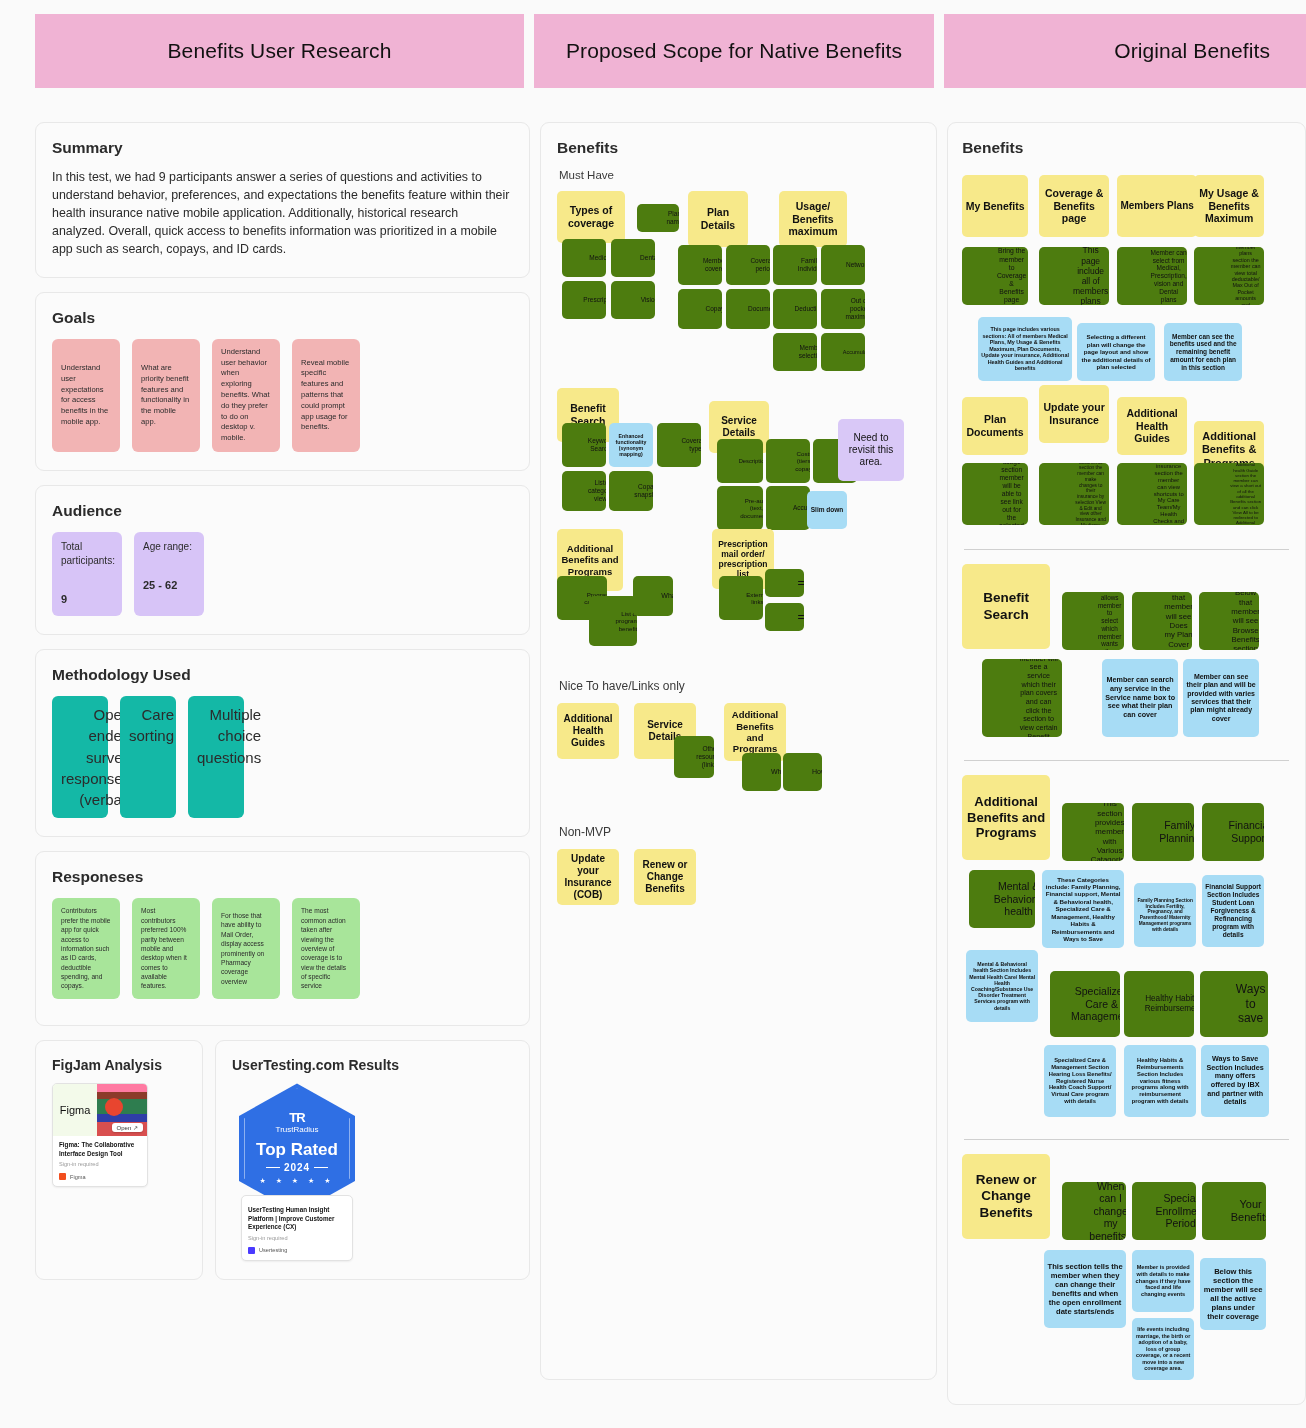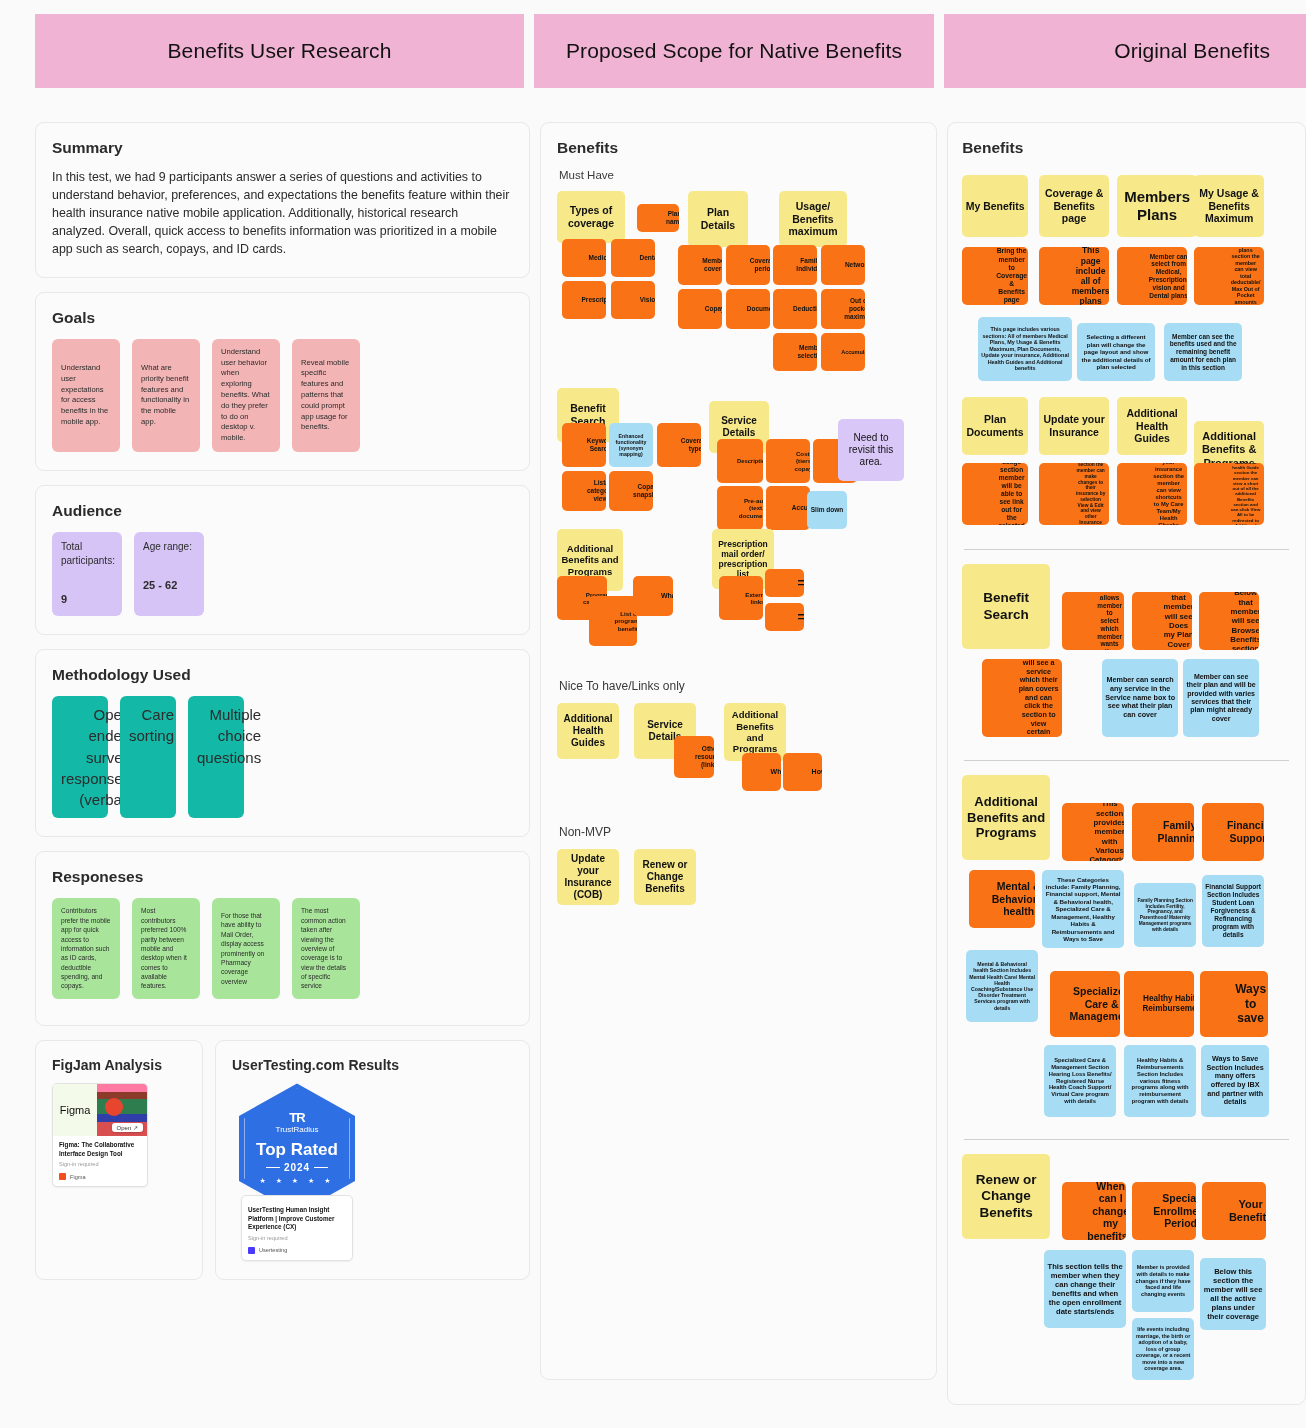--- a/index.html
+++ b/index.html
@@ -128,21 +128,21 @@
     position: absolute;
     border-radius: 5px;
     display: flex; align-items: center; justify-content: center;
     text-align: center;
     padding: 3px;
     line-height: 1.2;
     color: #111;
     overflow: hidden;
   }
   .y { background: #f7e98a; font-weight: 700; }
-  .g { background: #f97316; font-weight: 700; padding-left: 36px; }
+  .g { background: #4d7c0f; font-weight: 400; padding-left: 36px; }
   .b { background: #a7dcf5; font-weight: 700; }
   .p { background: #d9c8f7; }
 
   hr.div { border: none; border-top: 1px solid #d0d0d0; margin: 14px 2px; }
 
   .col3 .card { padding: 16px 14px 18px 14px; }
 </style>
 </head>
 <body>
 
@@ -326,31 +326,31 @@
         </div>
     </div>
   </div>
 
   <div class="col3">
     <div class="card" style="min-height:1258px;">
       <h2>Benefits</h2>
       <div class="board" id="board-g1" style="height:360px;margin-top:18px;">
           <div class="sticky y" style="left: 0px; top: 0px; width: 66px; height: 62px; font-size: 10.5px;">My Benefits</div>
           <div class="sticky y" style="left: 77px; top: 0px; width: 70px; height: 62px; font-size: 10.5px;">Coverage &amp; Benefits page</div>
-          <div class="sticky y" style="left: 155px; top: 0px; width: 80px; height: 62px; font-size: 15px; text-align: center;">Members Plans</div>
+          <div class="sticky y" style="left: 155px; top: 0px; width: 80px; height: 62px; font-size: 10px; text-align: center;">Members Plans</div>
           <div class="sticky y" style="left: 232px; top: 0px; width: 70px; height: 62px; font-size: 10.5px;">My Usage &amp; Benefits Maximum</div>
           <div class="sticky g" style="left: 0px; top: 72px; width: 66px; height: 58px; font-size: 6.8px;">Bring the member to Coverage &amp; Benefits page</div>
           <div class="sticky g" style="left: 77px; top: 72px; width: 70px; height: 58px; font-size: 8.5px;">This page include all of members plans</div>
           <div class="sticky g" style="left: 155px; top: 72px; width: 70px; height: 58px; font-size: 6.5px;">Member can select from Medical, Prescription, vision and Dental plans</div>
           <div class="sticky g" style="left: 232px; top: 72px; width: 70px; height: 58px; font-size: 5.4px;">Below member plans section the member can view total deductable/ Max Out of Pocket amounts and remaining</div>
           <div class="sticky b" style="left: 16px; top: 142px; width: 94px; height: 64px; font-size: 5.4px;">This page includes various sections: All of members Medical Plans, My Usage &amp; Benefits Maximum, Plan Documents, Update your insurance, Additional Health Guides and Additional benefits</div>
           <div class="sticky b" style="left: 115px; top: 148px; width: 78px; height: 58px; font-size: 6.2px;">Selecting a different plan will change the page layout and show the additional details of plan selected</div>
           <div class="sticky b" style="left: 202px; top: 148px; width: 78px; height: 58px; font-size: 6.5px;">Member can see the benefits used and the remaining benefit amount for each plan in this section</div>
           <div class="sticky y" style="left: 0px; top: 222px; width: 66px; height: 58px; font-size: 10.5px;">Plan Documents</div>
-          <div class="sticky y" style="left: 77px; top: 222px; width: 70px; height: 58px; font-size: 10.5px;">Update your Insurance</div>
+          <div class="sticky y" style="left: 77px; top: 210px; width: 70px; height: 58px; font-size: 10.5px;">Update your Insurance</div>
           <div class="sticky y" style="left: 155px; top: 222px; width: 70px; height: 58px; font-size: 10.5px;">Additional Health Guides</div>
           <div class="sticky y" style="left: 232px; top: 222px; width: 70px; height: 58px; font-size: 11px; margin-top: 24px;">Additional Benefits &amp; Programs</div>
           <div class="sticky g" style="left: 0px; top: 288px; width: 66px; height: 62px; font-size: 6.6px;">below usage section member will be able to see link out for the selected document</div>
           <div class="sticky g" style="left: 77px; top: 288px; width: 70px; height: 62px; font-size: 4.8px;">Below plan documents section the member can make changes to their insurance by selection View &amp; Edit and view other Insurance and Medicare Eligiblity</div>
           <div class="sticky g" style="left: 155px; top: 288px; width: 70px; height: 62px; font-size: 5.8px;">Below update your insurance section the member can view shortcuts to My Care Team/My Health Checks and Health Hubs</div>
           <div class="sticky g" style="left: 232px; top: 288px; width: 70px; height: 62px; font-size: 4.4px;">Below Additional health Guide section the member can view a short out of all the additional Benefits section and can click View All to be redirected to Additional benefits page</div>
         </div>
       <hr class="div">
       <div class="board" id="board-g2" style="height:182px;margin-top:14px;">
           <div class="sticky y" style="left: 0px; top: 0px; width: 88px; height: 85px; font-size: 13.5px;">Benefit Search</div>

